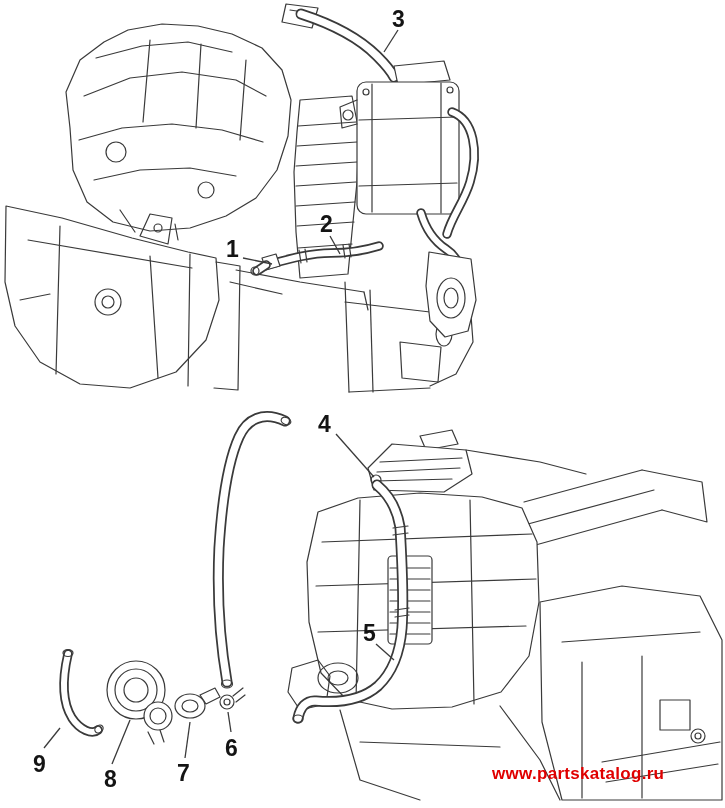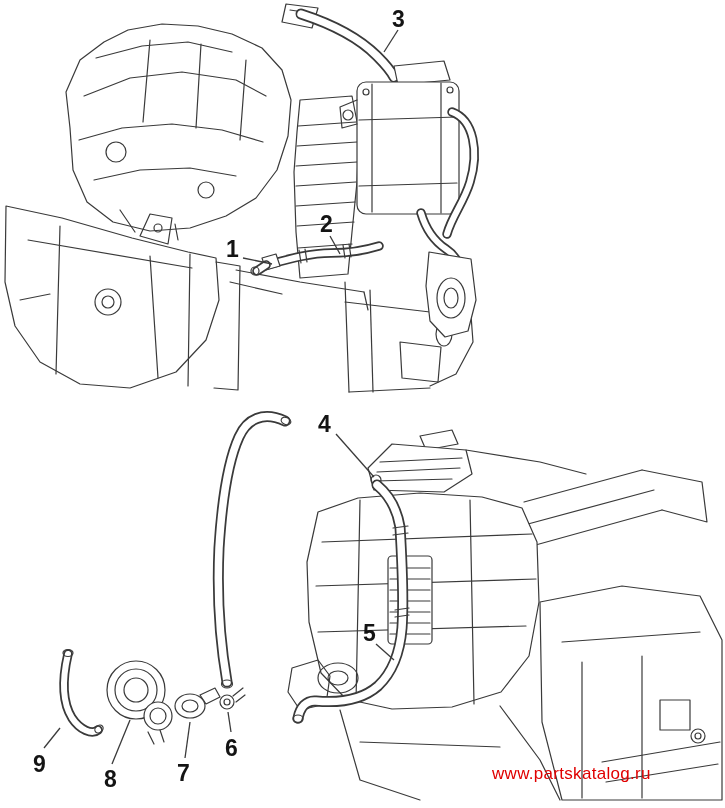--- a/index.html
+++ b/index.html
@@ -25,21 +25,21 @@
     font-weight: bold;
     font-size: 23px;
     line-height: 1;
     color: var(--callout, #141414);
     user-select: none;
   }
   .watermark {
     position: absolute;
     left: 492px;
     top: 764px;
-    font-weight: normal;
+    font-weight: bold;
     font-size: 17px;
     letter-spacing: 0.3px;
     color: var(--watermark, #e00000);
     text-decoration: none;
   }
 </style>
 </head>
 <body>
 
 <div class="canvas">

